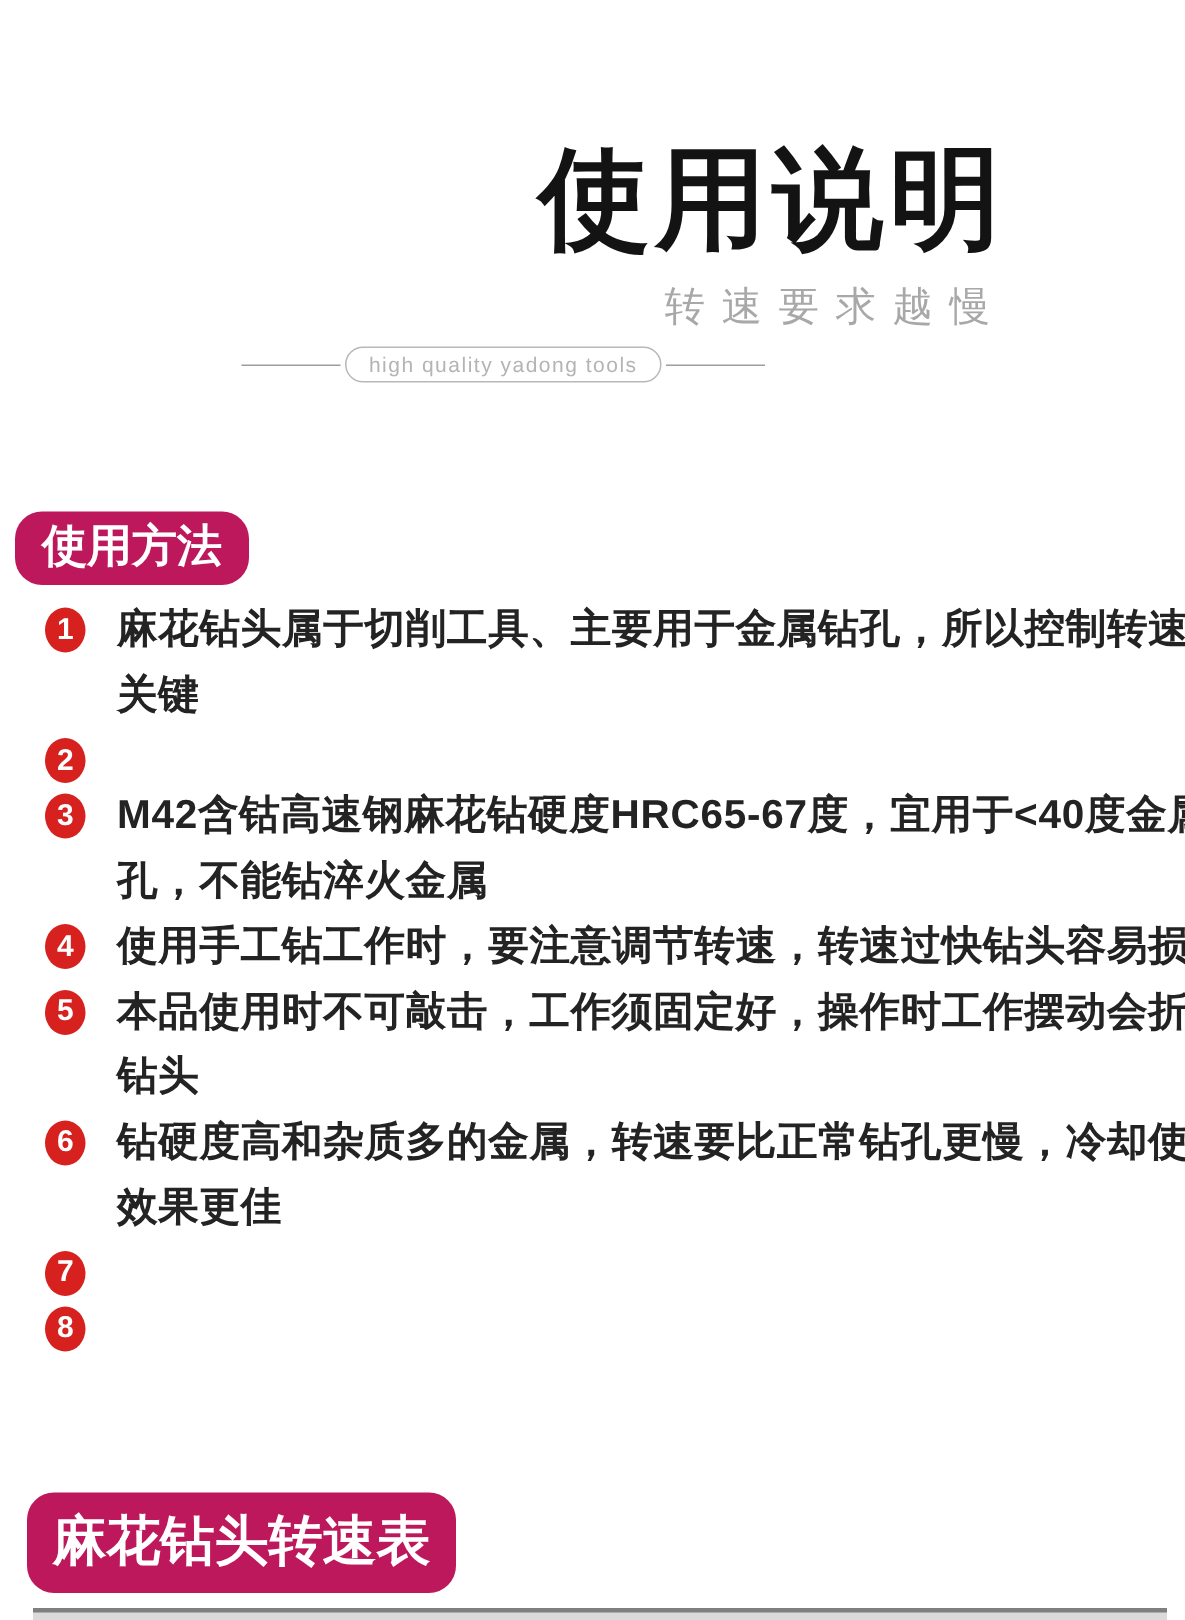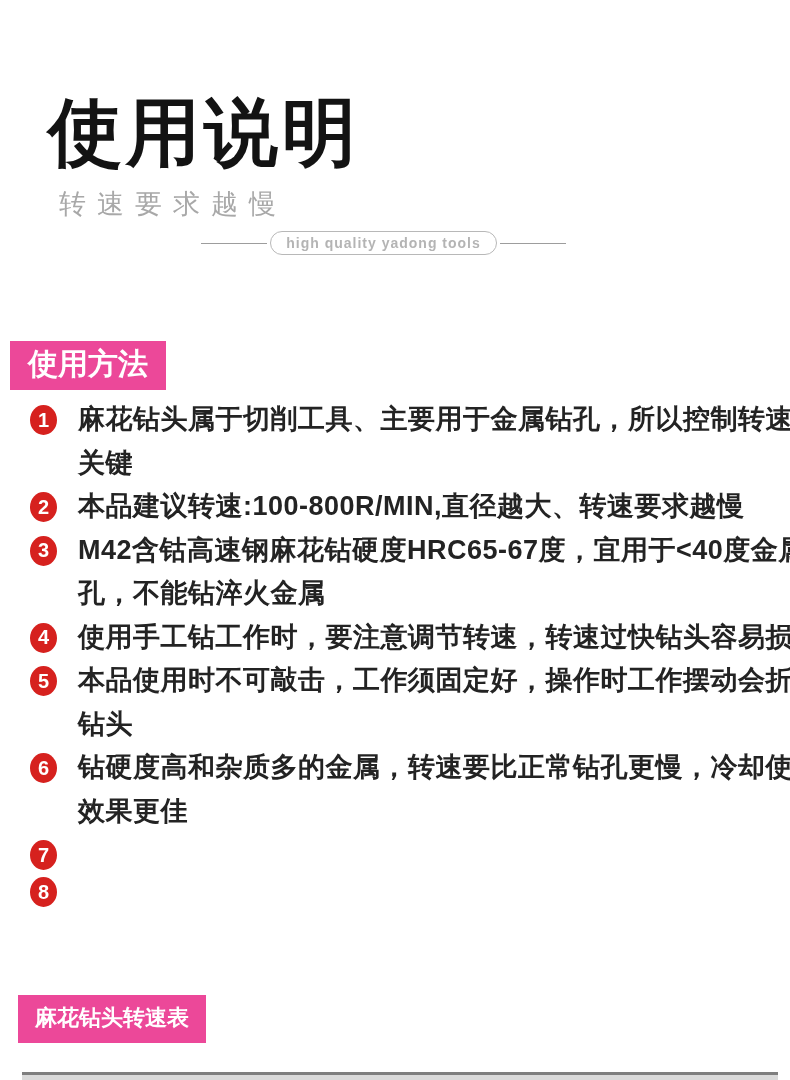--- a/index.html
+++ b/index.html
@@ -3,21 +3,21 @@
 <meta charset="utf-8">
 <style>
   * { margin:0; padding:0; box-sizing:border-box; }
   html,body { width:790px; height:1080px; background:#ffffff; }
   body {
     position:relative;
     font-family:"Liberation Sans","DejaVu Sans",sans-serif;
     overflow:hidden;
     color:#1c1c1c;
   }
-  .header { position:absolute; top:0; left:0; width:671px; text-align:left;margin-left:48px; }
+  .header { position:absolute; top:0; left:0; width:671px; text-align:right; }
   .title {
     margin-top:96px;
     font-size:74px;
     font-weight:900;
     color:#131313;
     letter-spacing:4px;
     line-height:1.0;
   }
   .subtitle {
     margin-top:16px;
@@ -25,51 +25,51 @@
     font-weight:400;
     color:#a8a8a8;
     letter-spacing:11px;
     text-indent:11px; 
   }
   .deco {
     margin-top:9px;
     display:flex;
     align-items:center;
     justify-content:center;
-    font-weight:bold;
   }
   .deco-line { width:66px; height:1px; background:#9d9d9d; }
   .deco-pill {
     border:1px solid #b8b8b8;
     border-radius:15px;
     color:#b4b4b4;
     font-size:14px;
     letter-spacing:1px;
     padding:3px 15px;
     margin:0 3px;
     white-space:nowrap;
   }
   .red-banner {
     position:absolute;
     display:inline-block;
-    background:#ec4899;
+    background:#be185d;
     color:#ffffff;
     font-weight:700;
     white-space:nowrap;
+    border-radius:18px;
   }
   .banner-usage {
     top:341px;
     left:10px;
     font-size:30px;
     padding:3px 18px 5px 18px;
   }
   .banner-table {
     top:995px;
     left:18px;
-    font-size:22px;
+    font-size:36px;
     padding:8px 17px 10px 17px;
   }
   .usage-list {
     position:absolute;
     top:398px;
     left:30px;
     width:746px;
   }
   .item { display:flex; align-items:flex-start; }
   .badge {
@@ -125,23 +125,20 @@
   <div class="item">
     <span class="badge">1</span>
     <div class="item-text">
       <div class="line">麻花钻头属于切削工具、主要用于金属钻孔，所以控制转速很</div>
       <div class="line">关键</div>
     </div>
   </div>
 
   <div class="item">
     <span class="badge">2</span>
-    <div class="item-text">
-      <div class="line">本品建议转速:100-800R/MIN,直径越大、转速要求越慢</div>
-    </div>
   </div>
 
   <div class="item">
     <span class="badge">3</span>
     <div class="item-text">
       <div class="line">M42含钴高速钢麻花钻硬度HRC65-67度，宜用于&lt;40度金属钻</div>
       <div class="line">孔，不能钻淬火金属</div>
     </div>
   </div>
 

